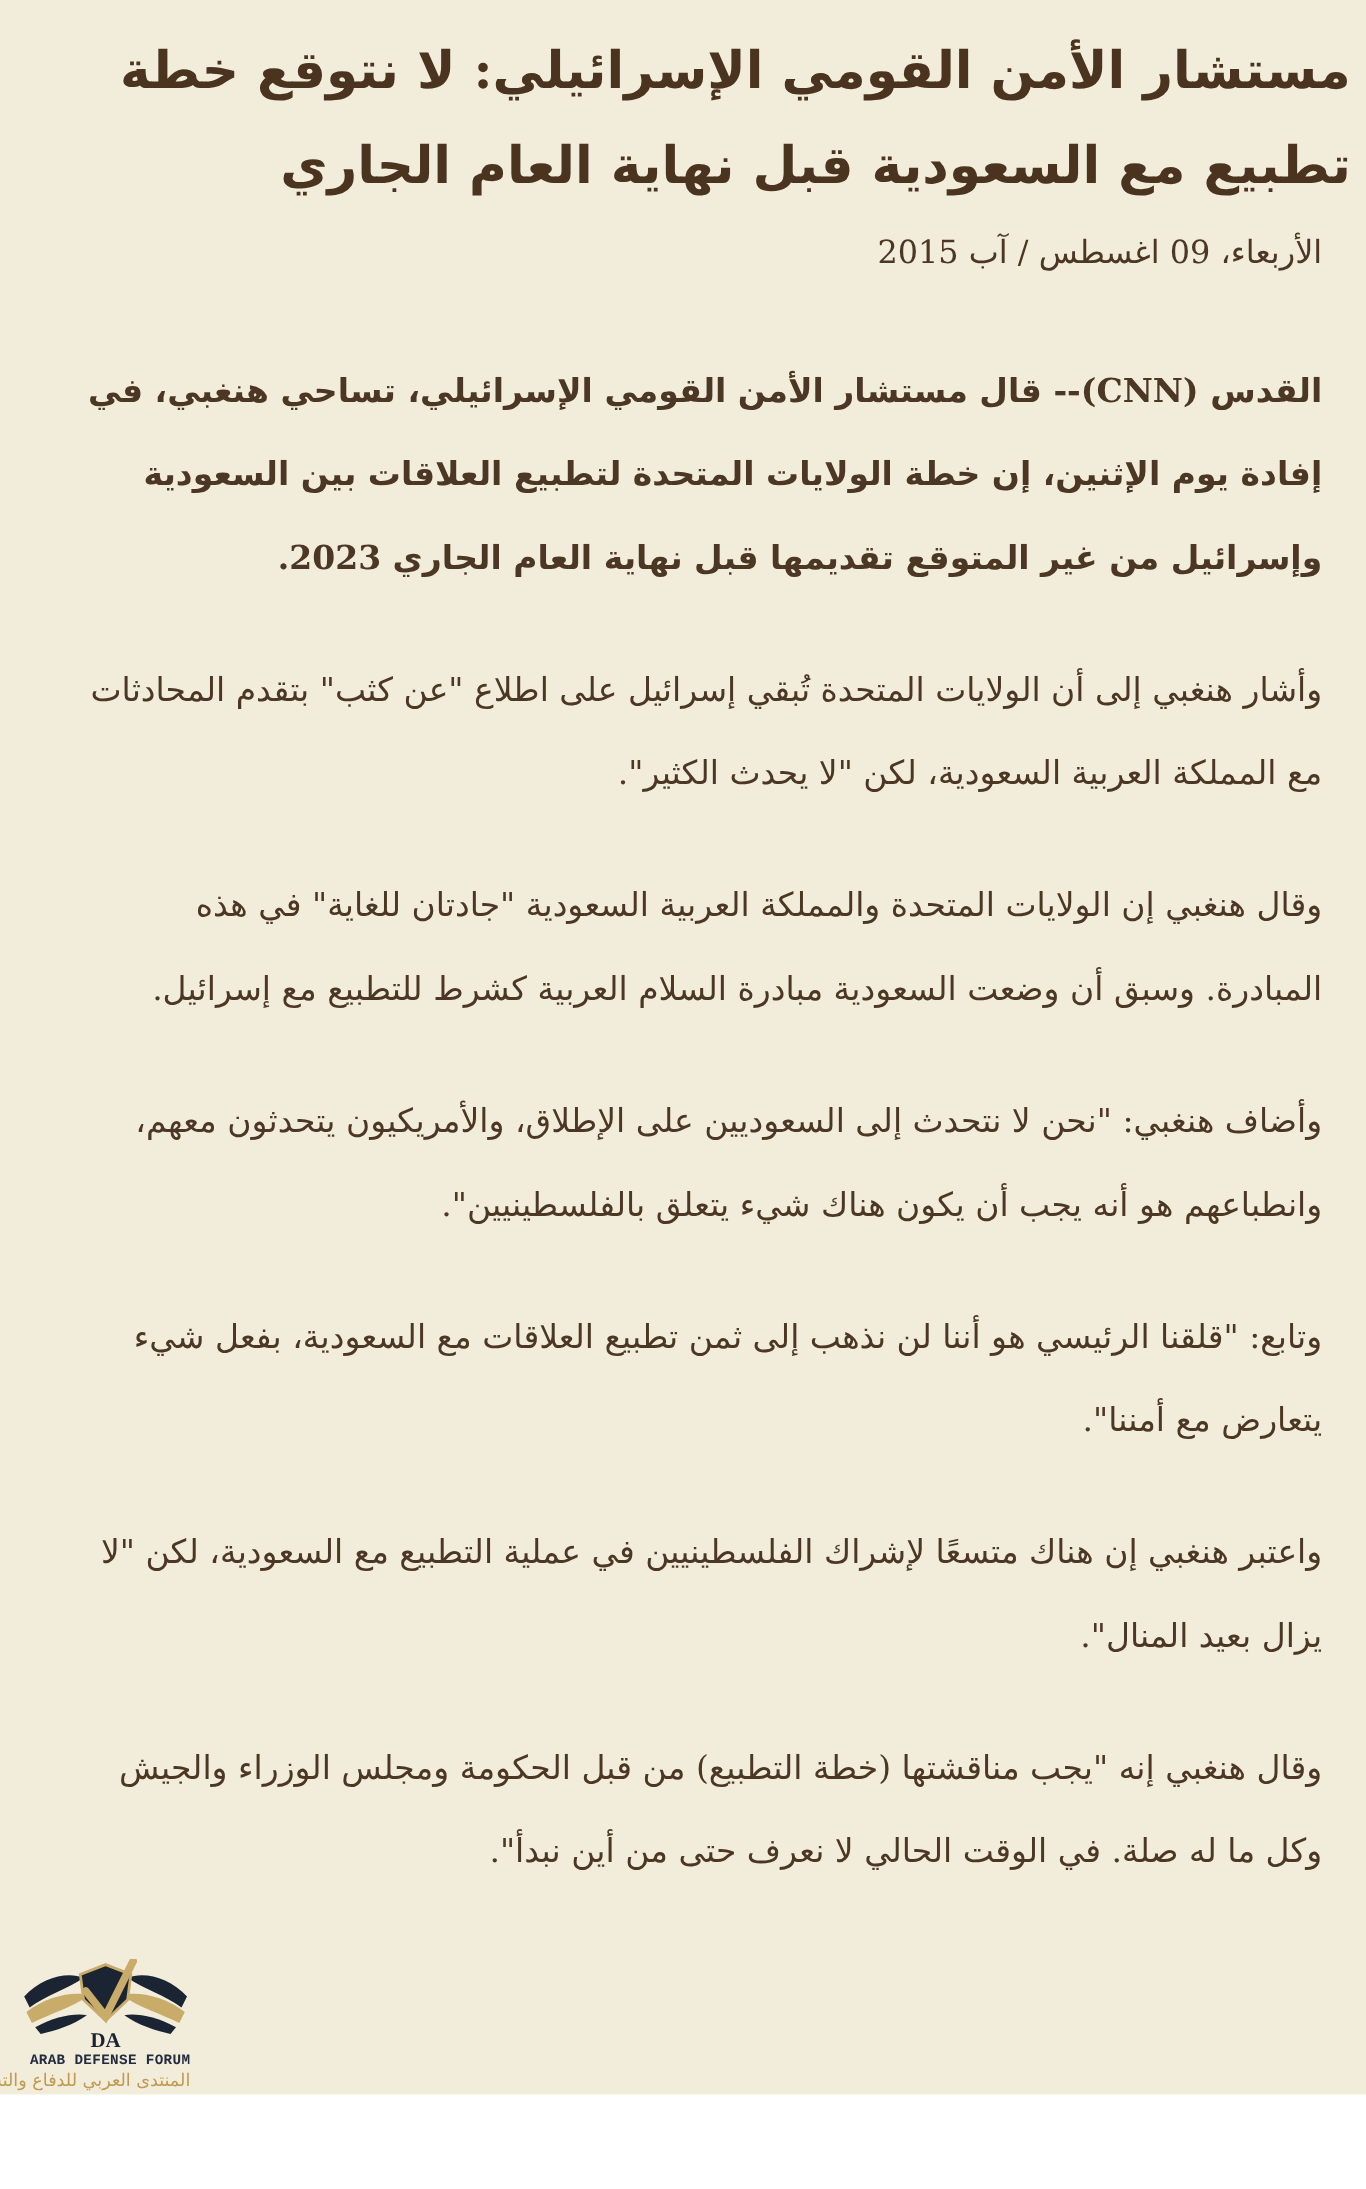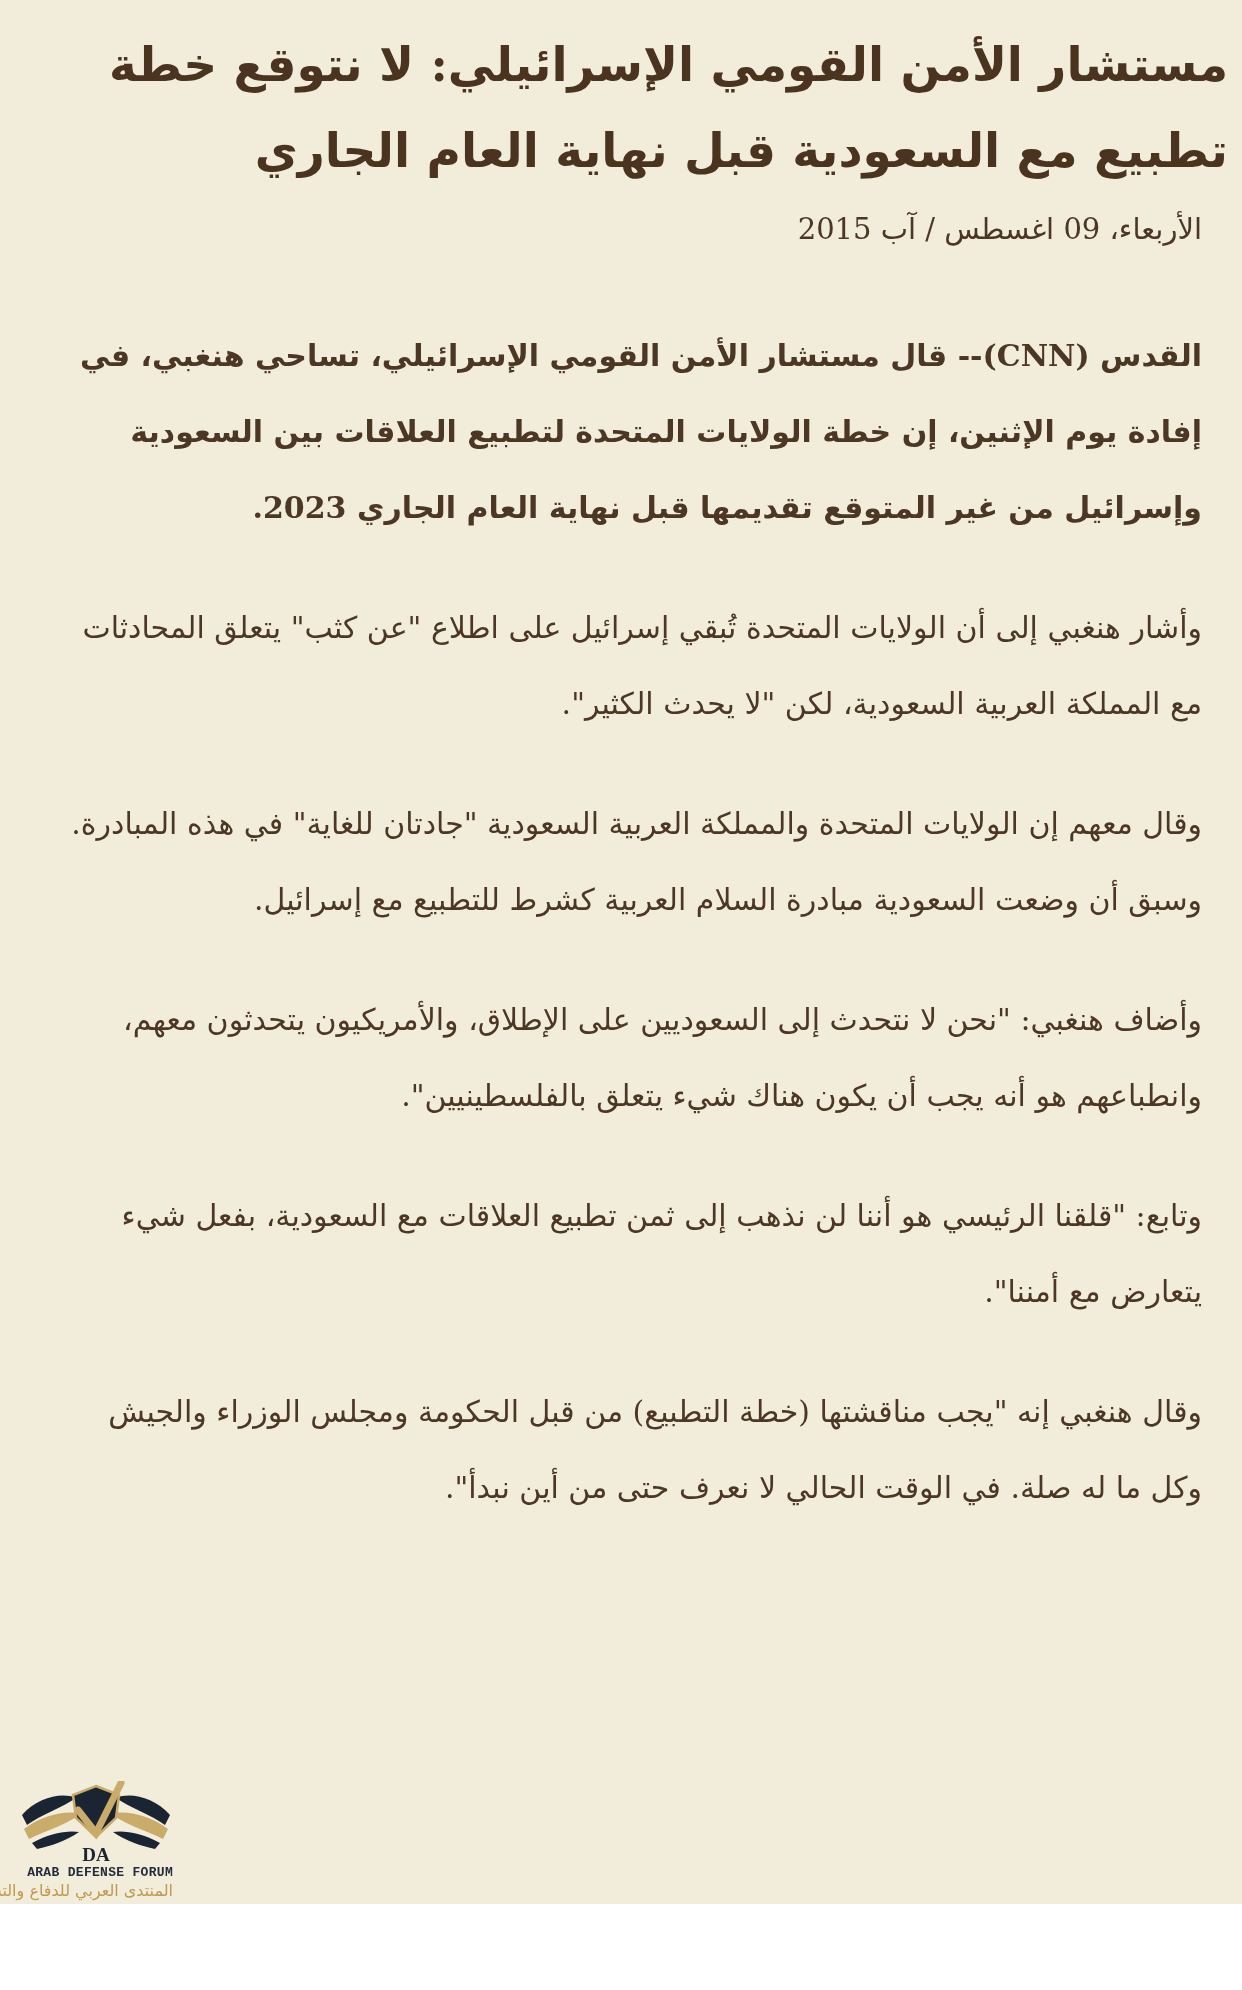--- a/index.html
+++ b/index.html
@@ -75,28 +75,29 @@
 
 <div class="page">
   <div class="content" dir="rtl" lang="ar">
 
     <h1 class="article-title">مستشار الأمن القومي الإسرائيلي: لا نتوقع خطة تطبيع مع السعودية قبل نهاية العام الجاري</h1>
 
     <div class="article-date">الأربعاء، 09 اغسطس / آب 2015</div>
 
     <p class="para lead">القدس (CNN)-- قال مستشار الأمن القومي الإسرائيلي، تساحي هنغبي، في إفادة يوم الإثنين، إن خطة الولايات المتحدة لتطبيع العلاقات بين السعودية وإسرائيل من غير المتوقع تقديمها قبل نهاية العام الجاري 2023.</p>
 
-    <p class="para">وأشار هنغبي إلى أن الولايات المتحدة تُبقي إسرائيل على اطلاع "عن كثب" يتعلق المحادثات مع المملكة العربية السعودية، لكن "لا يحدث الكثير".</p>
+    <p class="para">وأشار هنغبي إلى أن الولايات المتحدة تُبقي إسرائيل على اطلاع "عن كثب" بتقدم المحادثات مع المملكة العربية السعودية، لكن "لا يحدث الكثير".</p>
 
-    <p class="para">وقال معهم إن الولايات المتحدة والمملكة العربية السعودية "جادتان للغاية" في هذه المبادرة. وسبق أن وضعت السعودية مبادرة السلام العربية كشرط للتطبيع مع إسرائيل.</p>
+    <p class="para">وقال هنغبي إن الولايات المتحدة والمملكة العربية السعودية "جادتان للغاية" في هذه المبادرة. وسبق أن وضعت السعودية مبادرة السلام العربية كشرط للتطبيع مع إسرائيل.</p>
 
     <p class="para">وأضاف هنغبي: "نحن لا نتحدث إلى السعوديين على الإطلاق، والأمريكيون يتحدثون معهم، وانطباعهم هو أنه يجب أن يكون هناك شيء يتعلق بالفلسطينيين".</p>
 
     <p class="para">وتابع: "قلقنا الرئيسي هو أننا لن نذهب إلى ثمن تطبيع العلاقات مع السعودية، بفعل شيء يتعارض مع أمننا".</p>
 
+    <p class="para">واعتبر هنغبي إن هناك متسعًا لإشراك الفلسطينيين في عملية التطبيع مع السعودية، لكن "لا يزال بعيد المنال".</p>
 
     <p class="para">وقال هنغبي إنه "يجب مناقشتها (خطة التطبيع) من قبل الحكومة ومجلس الوزراء والجيش وكل ما له صلة. في الوقت الحالي لا نعرف حتى من أين نبدأ".</p>
   </div>
 
   <div class="logo">
     <svg class="logo-emblem" width="152" height="86" viewBox="0 0 152 86" xmlns="http://www.w3.org/2000/svg">
 
       <g>
         <path d="M2 34 C18 16 42 11 56 17 C42 27 20 34 7 44 Z" fill="#1b2433"></path>
         <path d="M4 48 C24 33 48 29 61 33 C45 44 25 50 9 58 Z" fill="#c9ab6a"></path>

